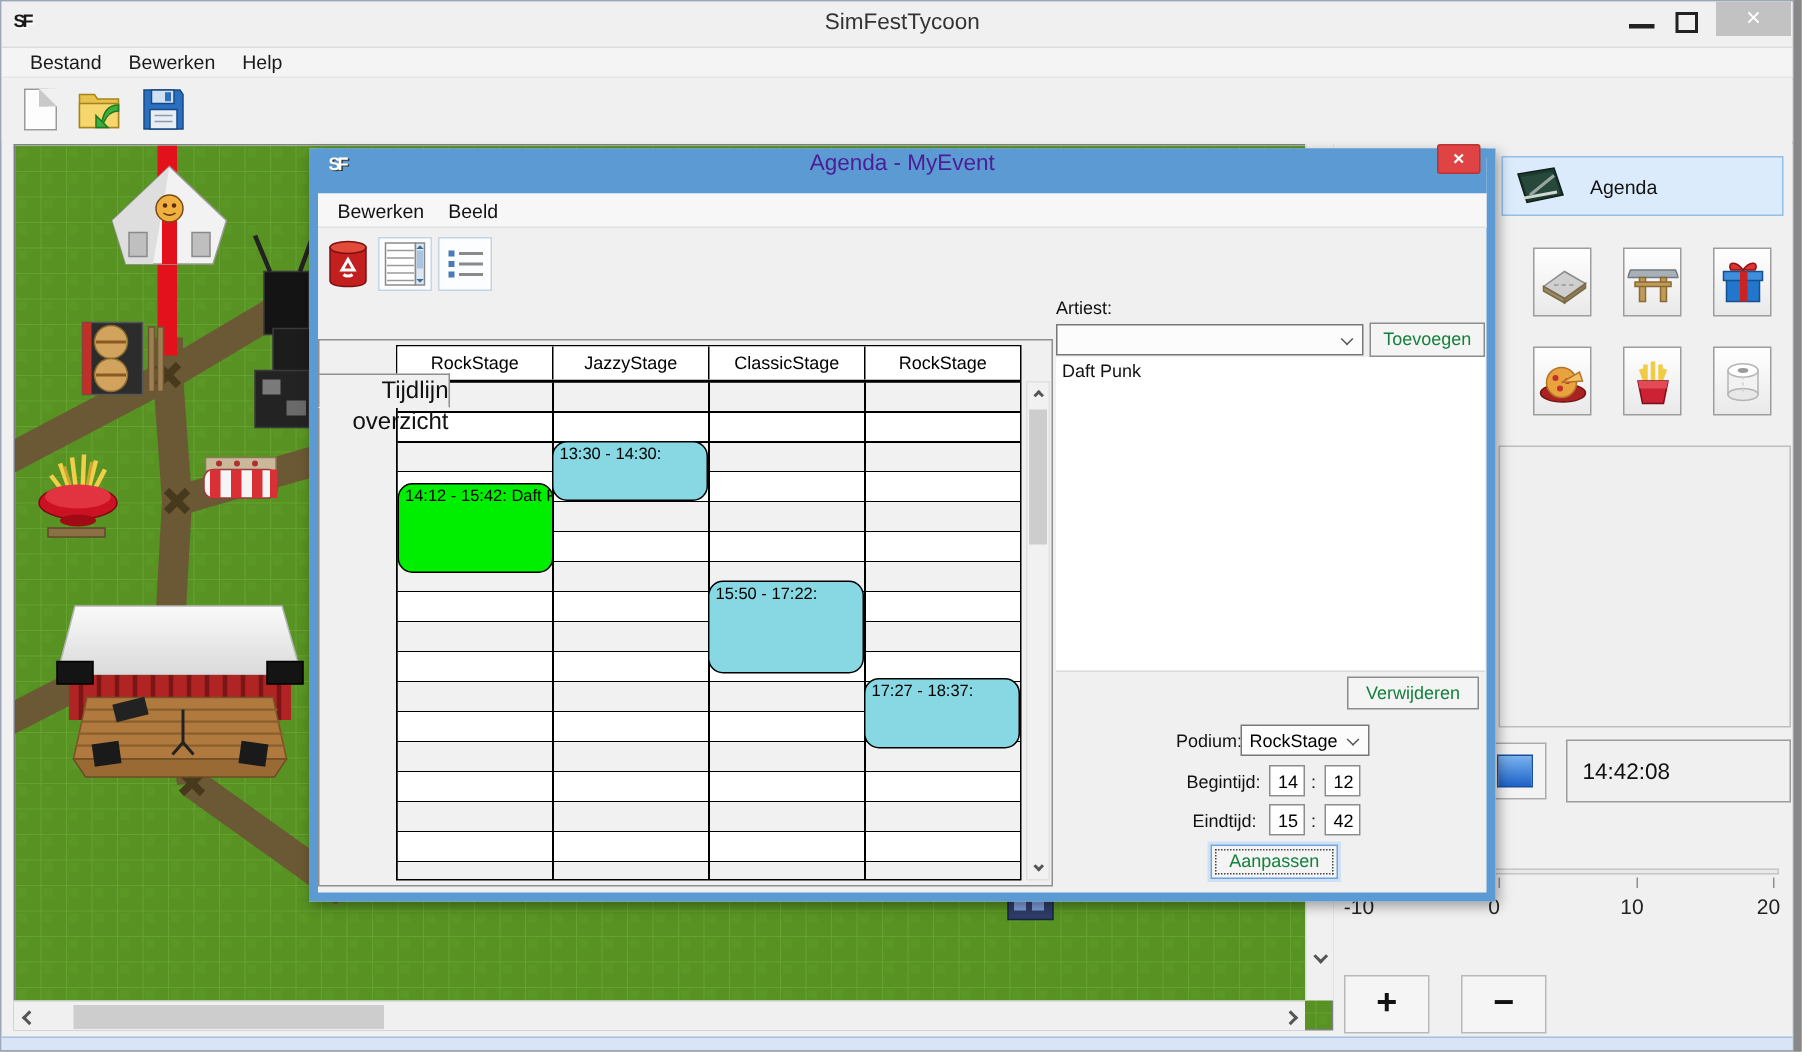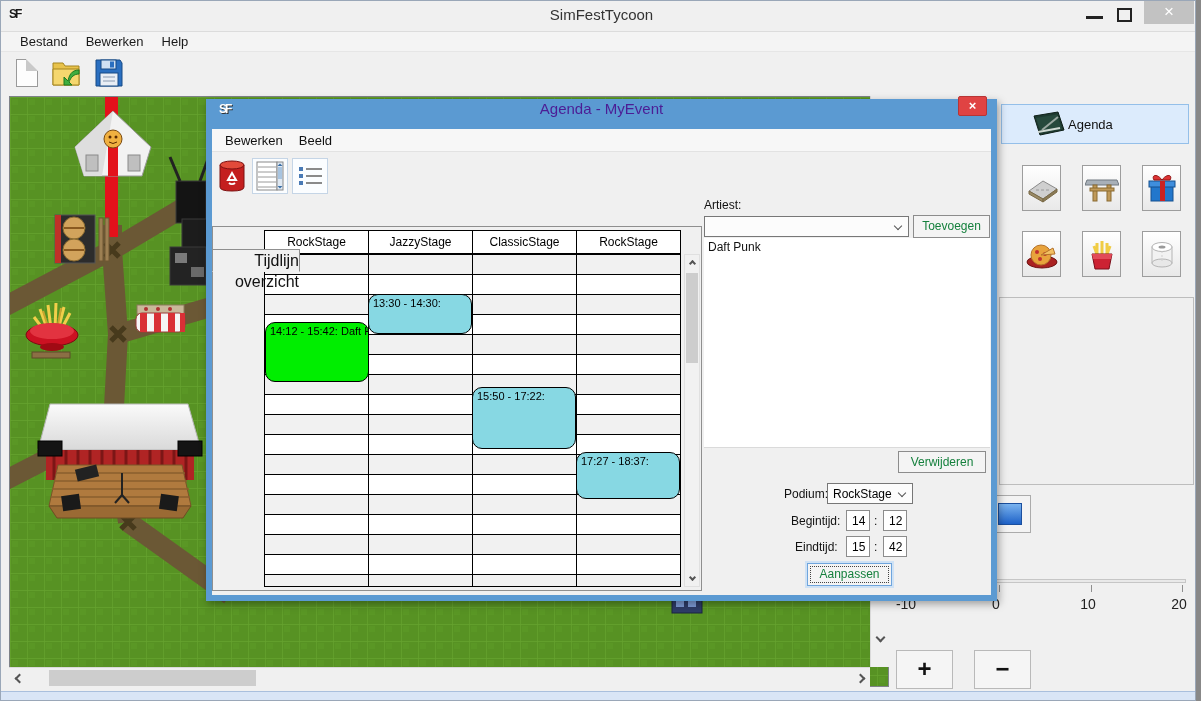--- a/index.html
+++ b/index.html
@@ -32,21 +32,21 @@
   #map-hscroll{left:8px;top:666px;width:861px;height:20px;background:#f0f0f0;border-top:1px solid #dadada;}
   .chev{display:inline-block;width:7px;height:7px;border-right:2px solid #555;border-bottom:2px solid #555;}
   .chev.up{transform:rotate(-135deg);} .chev.down{transform:rotate(45deg);}
   .chev.left{transform:rotate(135deg);} .chev.right{transform:rotate(-45deg);}
   .sb-btn{position:absolute;display:flex;align-items:center;justify-content:center;}
   #hthumb{left:40px;top:2px;width:207px;height:16px;background:#cdcdcd;}
   #vthumb-map{left:2px;top:20px;width:15px;height:120px;background:#cdcdcd;}
 
   
   #sidebar{left:888px;top:95px;width:313px;height:595px;background:#f0f0f0;}
-  #agenda-item{left:112px;top:8px;width:188px;height:40px;background:#dcebfc;border:1px solid #94bfe9;display:flex;align-items:center;padding-left:26px;text-align:right;}
+  #agenda-item{left:112px;top:8px;width:188px;height:40px;background:#dcebfc;border:1px solid #94bfe9;display:flex;align-items:center;gap:14px;padding-left:4px;text-align:right;}
   #agenda-item span{font-size:13px;color:#111;}
   .build-btn{position:absolute;width:39px;height:46px;border:1px solid #9d9d9d;background:linear-gradient(#ffffff,#e9e9e9);display:flex;align-items:center;justify-content:center;}
   #side-groupbox{left:110px;top:201px;width:195px;height:188px;border:1px solid #bdbdbd;background:#efefef;}
   #play-btn{left:100px;top:399px;width:42px;height:38px;border:1px solid #ababab;background:#f3f3f3;display:flex;align-items:center;justify-content:center;}
   #play-glyph{width:24px;height:22px;background:linear-gradient(#7ab3ef,#1e62c8);border:1px solid #1b4f9e;}
   #clock-box{left:155px;top:397px;width:150px;height:42px;border:1px solid #9c9c9c;background:#f0f0f0;font-size:15px;color:#111;padding:12px 0 0 10px;}
   #slider-track{left:15px;top:483px;width:282px;height:4px;background:#e9e9e9;border:1px solid #c6c6c6;}
   .tickmark{position:absolute;top:489px;width:1px;height:7px;background:#8f8f8f;}
   .ticklabel{position:absolute;top:500px;width:40px;text-align:center;font-size:14px;color:#222;}
   .zoom-btn{position:absolute;top:554px;width:57px;height:39px;border:1px solid #b9b9b9;background:#f5f5f5;font-size:24px;font-weight:bold;color:#111;text-align:center;line-height:36px;}
@@ -367,20 +367,21 @@
         <ellipse cx="17" cy="10" rx="3.5" ry="1.6" fill="#9a9a9a"></ellipse>
         <line x1="17" y1="14" x2="17" y2="26" stroke="#cfcfcf" stroke-dasharray="2 2"></line>
       </svg>
     </div>
 
     <div class="abs" id="side-groupbox"></div>
 
     <div class="abs" id="play-btn">
       <div id="play-glyph"></div>
     </div>
+    <div class="abs" id="clock-box">14:42:08</div>
 
     <div class="abs" id="slider-track"></div>
     <div class="tickmark" style="left:110px"></div>
     <div class="tickmark" style="left:202px"></div>
     <div class="tickmark" style="left:293px"></div>
     <div class="ticklabel" style="left:-3px">-10</div>
     <div class="ticklabel" style="left:87px">0</div>
     <div class="ticklabel" style="left:179px">10</div>
     <div class="ticklabel" style="left:270px">20</div>
 

